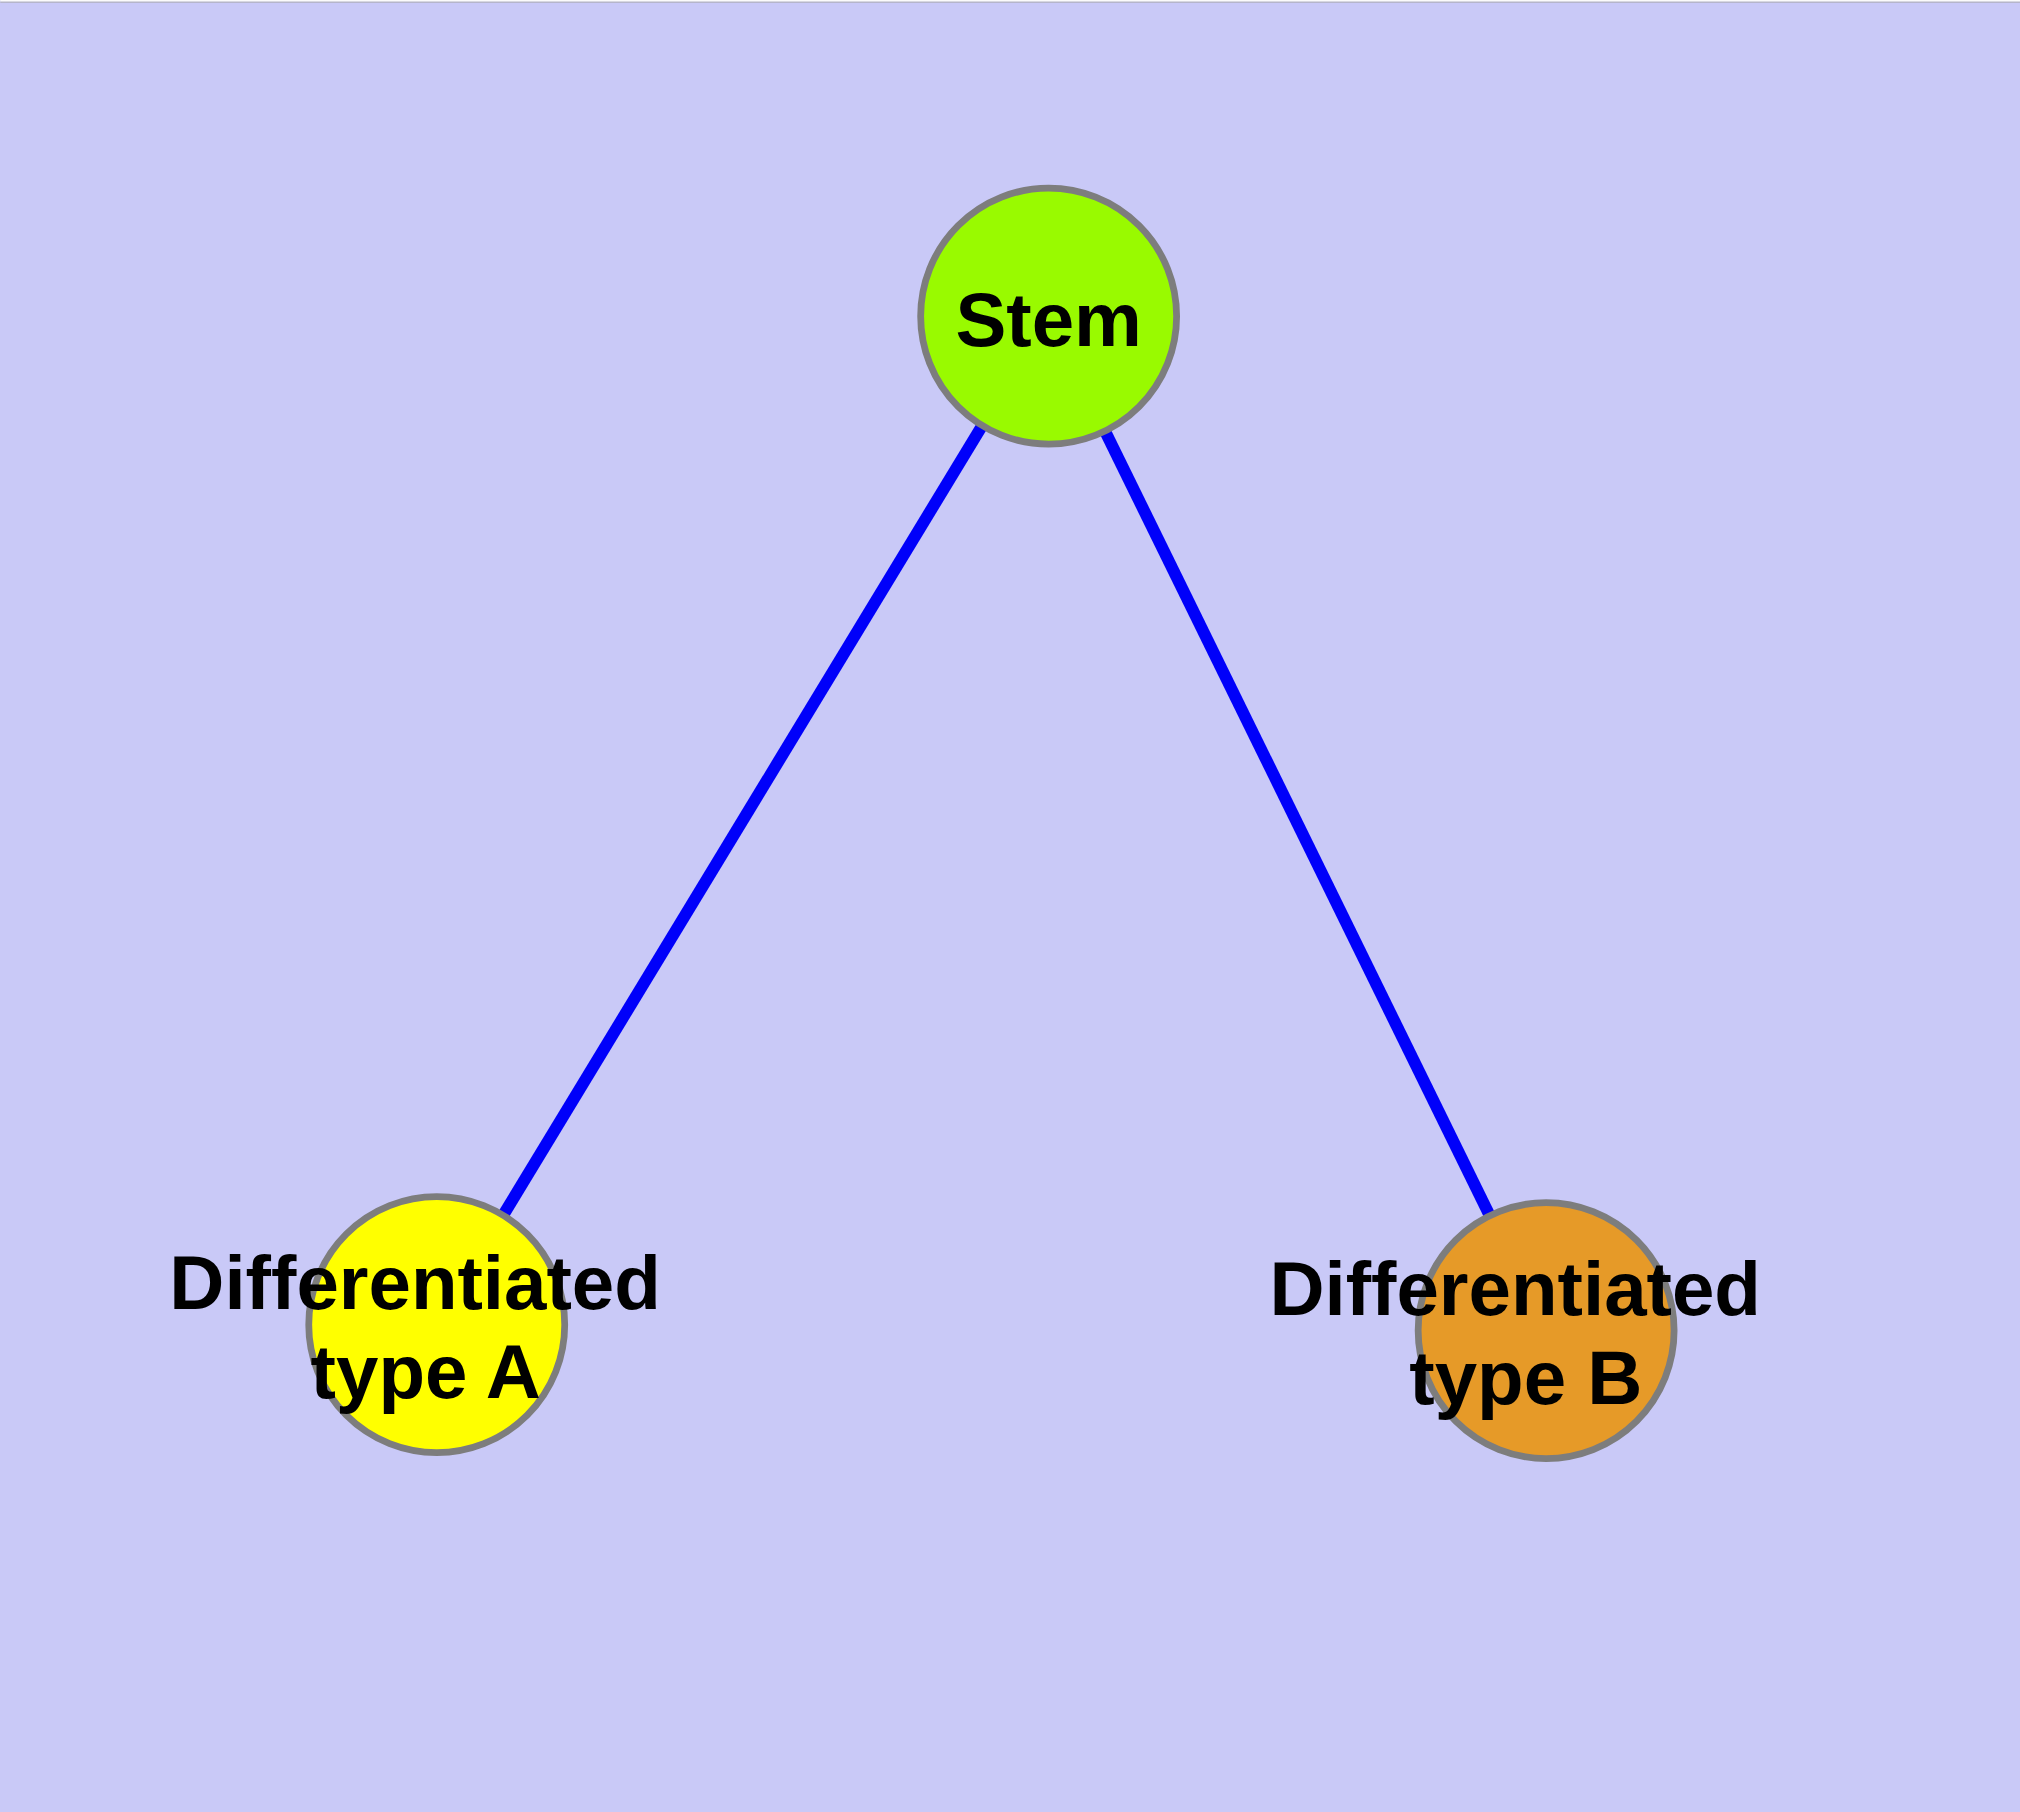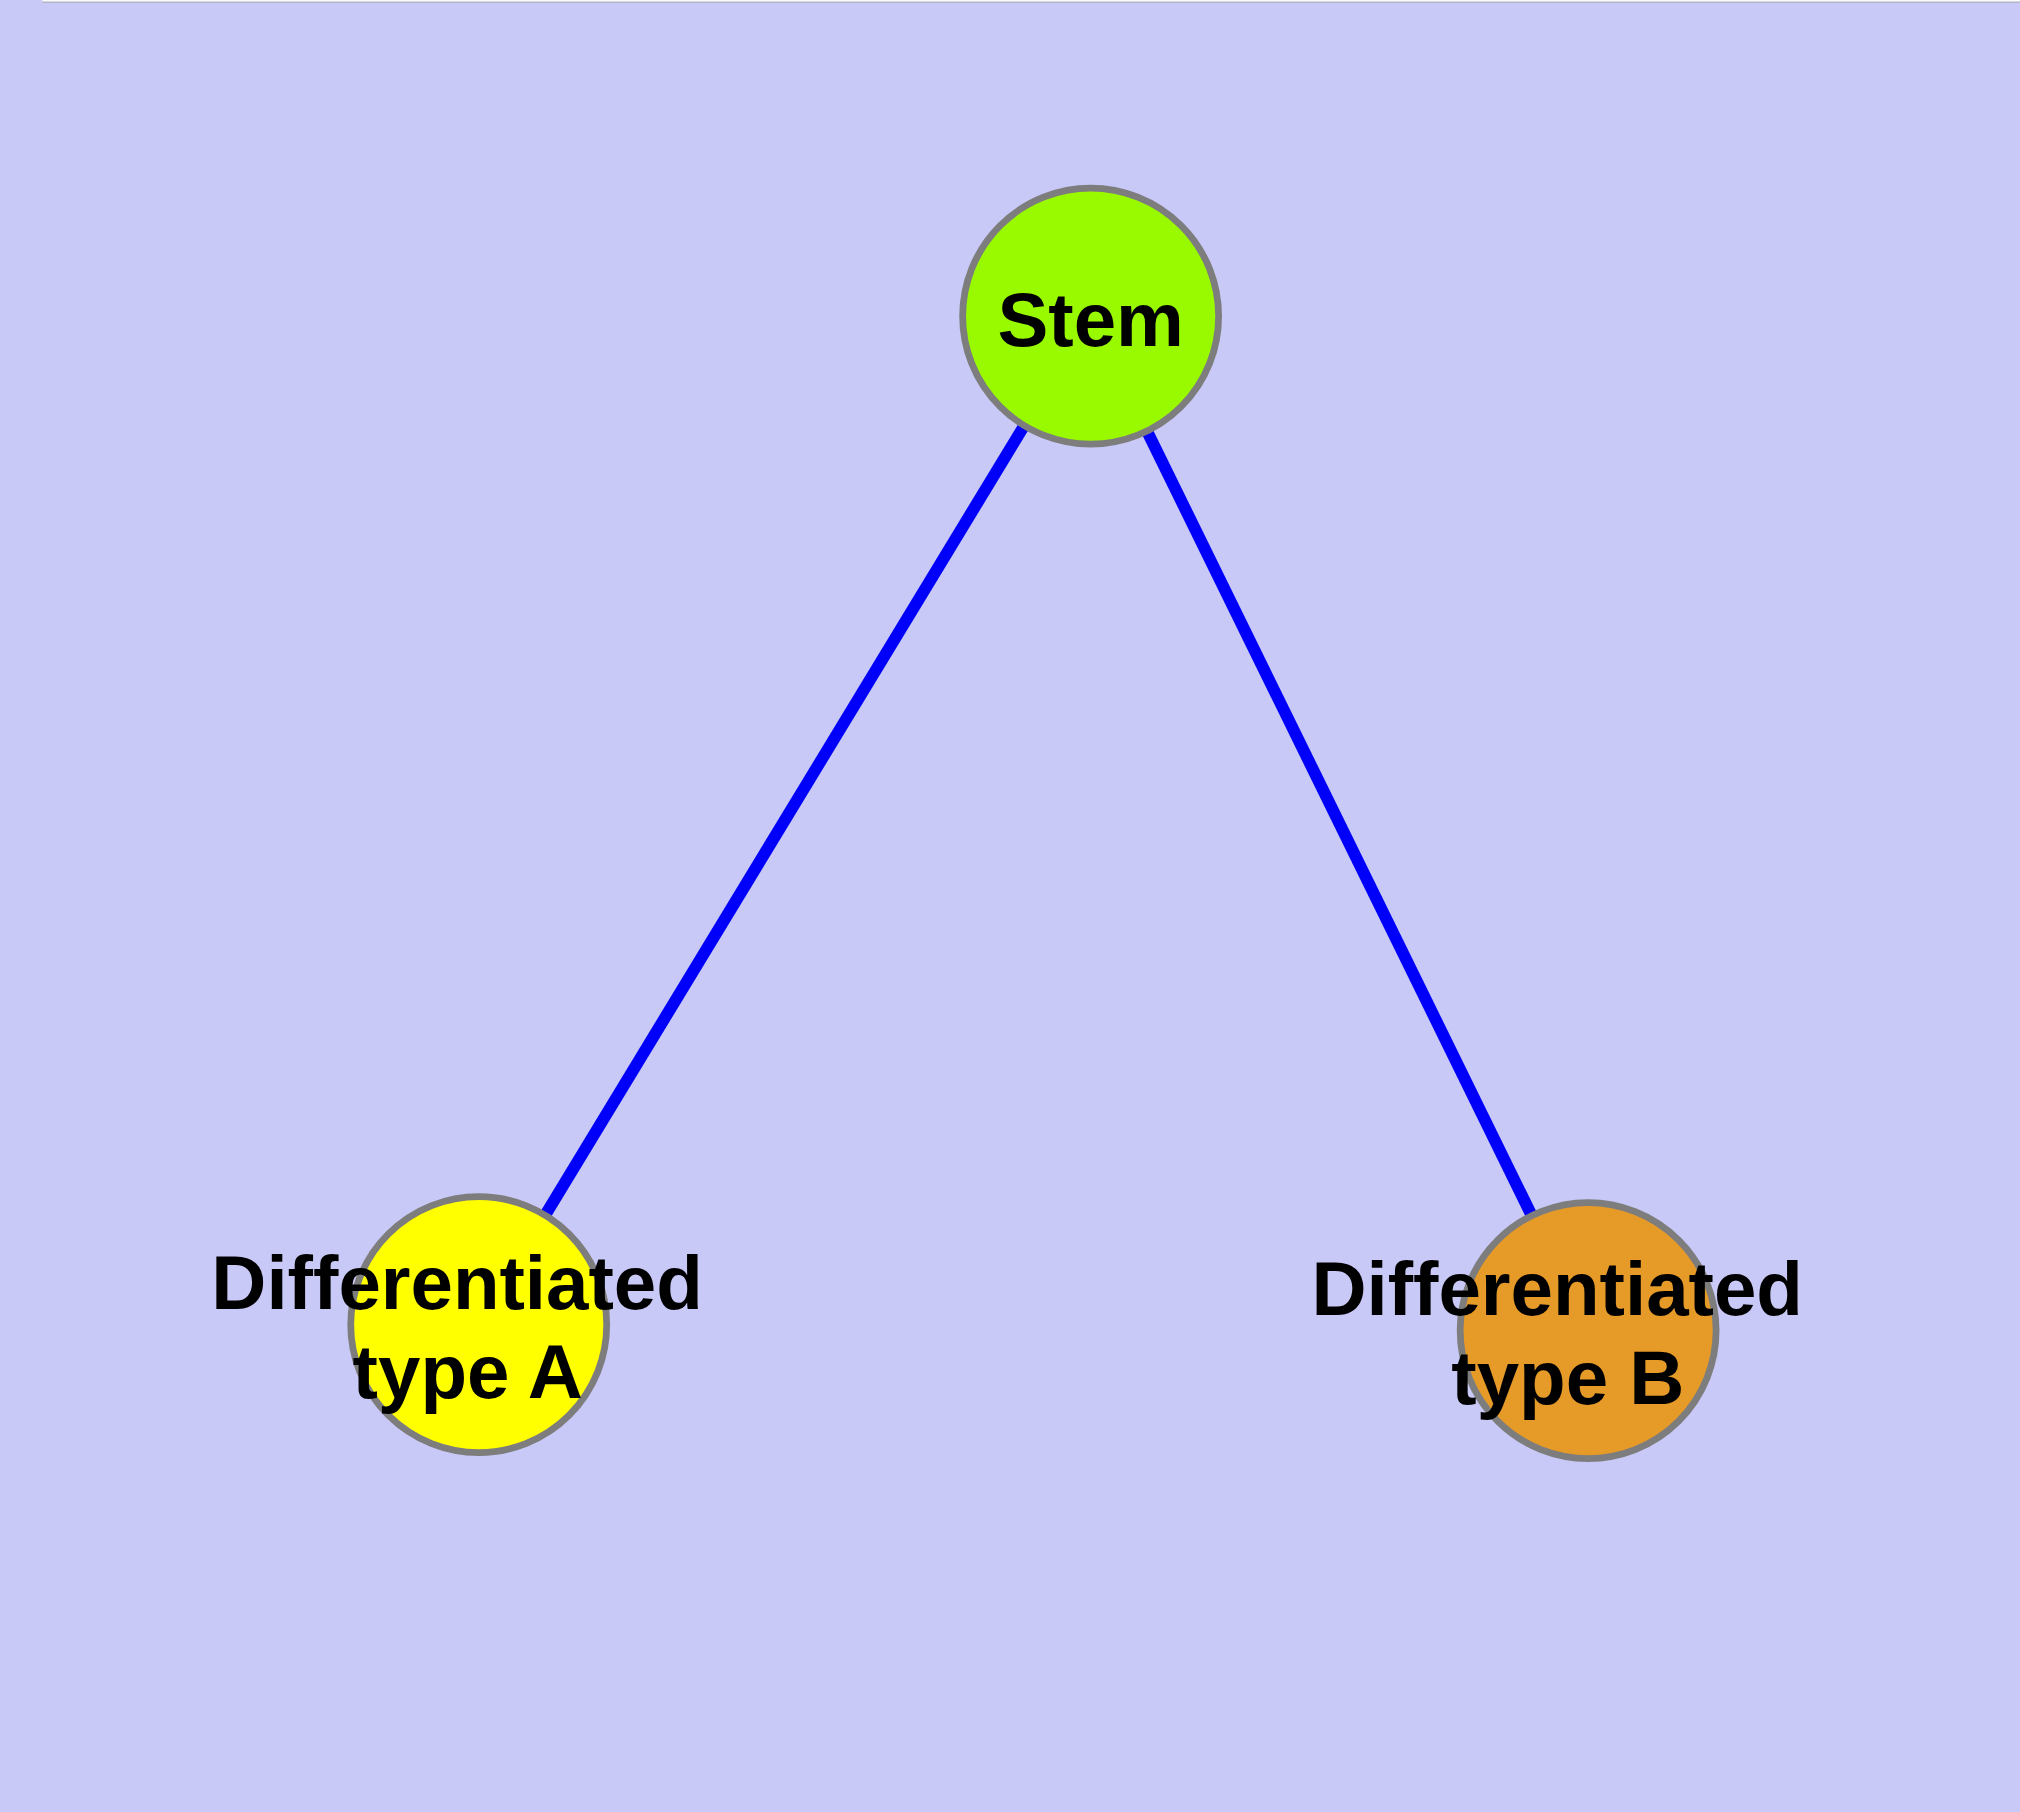--- a/index.html
+++ b/index.html
@@ -8,21 +8,20 @@
     width: 2021px;
     height: 1812px;
     overflow: hidden;
     background: #C9C9F7;
     font-family: "Liberation Sans", sans-serif;
   }
   #stage {
     position: relative;
     width: 1837px;
     height: 1812px;
-    margin-left: 42px;
   }
   svg {
     display: block;
   }
   .node-circle {
     stroke-width: 8px;
   }
   .edge-line {
     stroke-width: 14px;
     stroke-linecap: butt;

